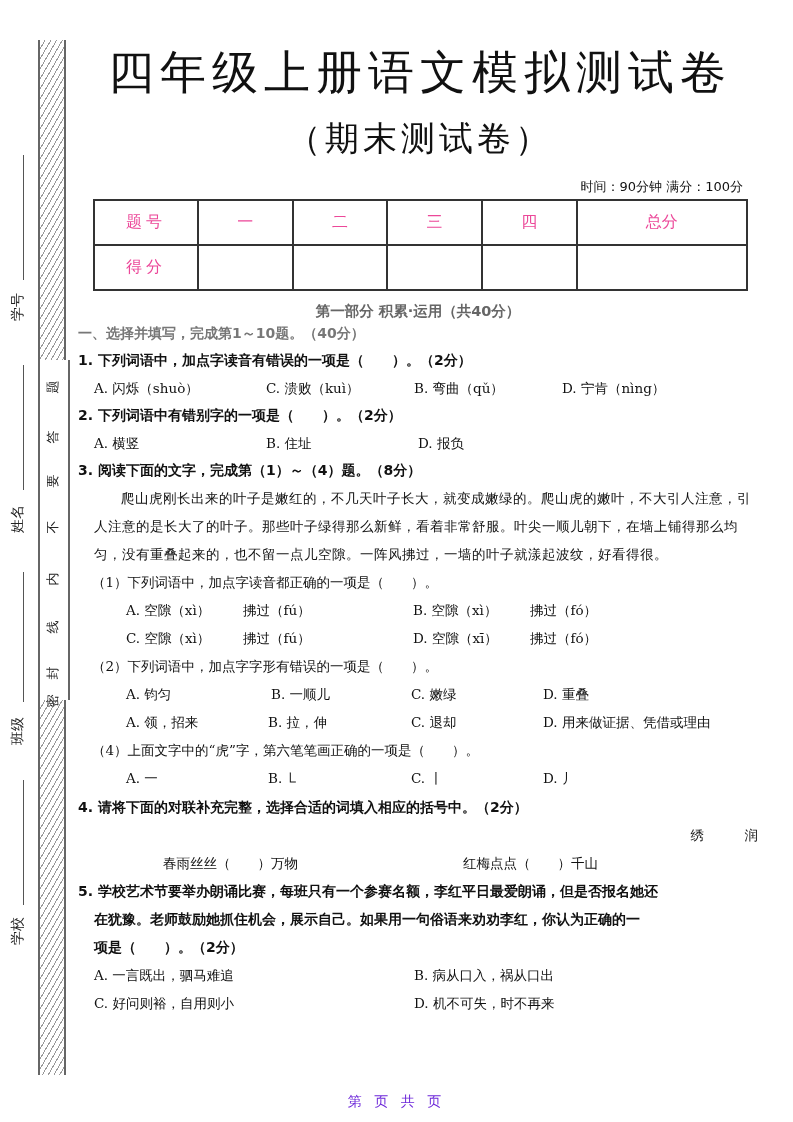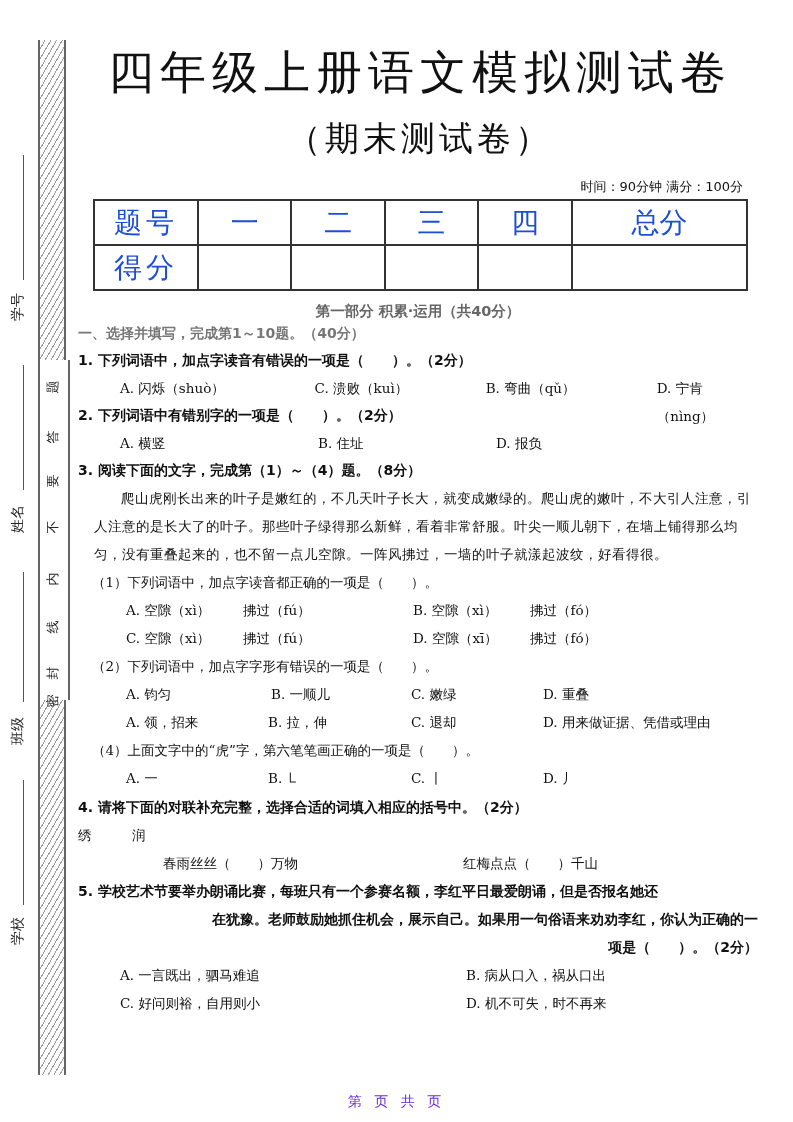--- a/index.html
+++ b/index.html
@@ -10,34 +10,34 @@
     background: repeating-linear-gradient(120deg, #fff 0px, #fff 4px, #999 4px, #999 5px); }
   .strip-words { position:absolute; left:38px; top:360px; width:28px; height:340px; background:#fff;
     border-left:2px solid #666; border-right:2px solid #666; }
   .strip-word { position:absolute; left:6px; font-size:13px; transform:rotate(-90deg); color:#222; font-family:"DejaVu Serif",serif; }
   .side-label { position:absolute; left:6px; font-size:14px; transform:rotate(-90deg); transform-origin:center; color:#222; font-family:"DejaVu Serif",serif; white-space:nowrap; }
   .side-line { position:absolute; left:23px; width:1px; background:#555; }
   .title { position:absolute; left:0; top:42px; width:840px; text-align:center; font-size:46px; letter-spacing:6px; font-weight:normal; }
   .subtitle { position:absolute; left:0; top:116px; width:840px; text-align:center; font-size:34px; letter-spacing:4px; }
   .meta { position:absolute; right:50px; top:178px; font-size:13px; }
   table.score { position:absolute; left:93px; top:199px; width:655px; height:92px; border-collapse:collapse; }
-  table.score td { border:2px solid #333; font-size:28px; text-align:center; color:#1d4ed8; }
+  table.score td { border:2px solid #333; font-size:16px; text-align:center; color:#ec4899; }
   table.score td.first { width:100px; letter-spacing:4px; }
   .content { position:absolute; left:78px; top:300px; width:680px; font-size:14px; }
   .part { text-align:center; font-weight:bold; color:#666; font-size:14.5px; margin:2px 0 4px; }
   .sec { font-weight:bold; color:#777; font-size:14px; margin:4px 0; }
   .q { font-weight:bold; font-size:14px; margin:0; height:27px; line-height:27px; }
   .opts { display:flex; height:28px; line-height:28px; padding-left:16px; font-family:"DejaVu Serif",serif; font-size:13.5px; }
-  .opts span { display:inline-block;margin-left:26px; }
+  .opts span { display:inline-block; }
   .para { font-family:"DejaVu Serif",serif; font-size:13.5px; line-height:28px; text-indent:2em; margin:0 0 0 16px; letter-spacing:0.5px; }
   .sub { font-family:"DejaVu Serif",serif; font-size:13.5px; height:28px; line-height:28px; padding-left:14px; }
   .subopts { display:flex; height:28px; line-height:28px; padding-left:48px; font-family:"DejaVu Serif",serif; font-size:13.5px; }
   .pair { display:flex; height:28px; line-height:28px; font-family:"DejaVu Serif",serif; font-size:13.5px; }
   .q5body { font-weight:bold; font-size:14px; line-height:28px; margin:0; }
-  .q5body .ind { padding-left:16px;text-align:right; }
+  .q5body .ind { padding-left:16px; }
   .footer1 { position:absolute; left:0; width:793px; top:1132px; text-align:center; font-size:14px; color:#444; }
   .footer2 { position:absolute; left:0; width:793px; top:1093px; text-align:center; font-size:14px; color:#6d28d9; letter-spacing:4px; }
 </style>
 </head>
 <body>
 
 <div class="margin-strip"></div>
 <div class="strip-words">
   <span class="strip-word" style="top:18px">题</span>
   <span class="strip-word" style="top:68px">答</span>
@@ -136,21 +136,21 @@
 
   <div class="sub">（4）上面文字中的“虎”字，第六笔笔画正确的一项是（　　）。</div>
   <div class="subopts">
     <span style="width:142px">A. 一</span>
     <span style="width:143px">B. ㇄</span>
     <span style="width:132px">C. 丨</span>
     <span>D. 丿</span>
   </div>
 
   <div class="q" style="margin-top:2px">4. 请将下面的对联补充完整，选择合适的词填入相应的括号中。（2分）</div>
-  <div class="pair" style="justify-content:flex-start">
+  <div class="pair" style="justify-content:flex-end">
     <span>绣　　　润</span>
   </div>
   <div class="pair">
     <span style="margin-left:85px;width:300px">春雨丝丝（　　）万物</span>
     <span>红梅点点（　　）千山</span>
   </div>
 
   <div class="q5body">
     <div>5. 学校艺术节要举办朗诵比赛，每班只有一个参赛名额，李红平日最爱朗诵，但是否报名她还</div>
     <div class="ind">在犹豫。老师鼓励她抓住机会，展示自己。如果用一句俗语来劝劝李红，你认为正确的一</div>

